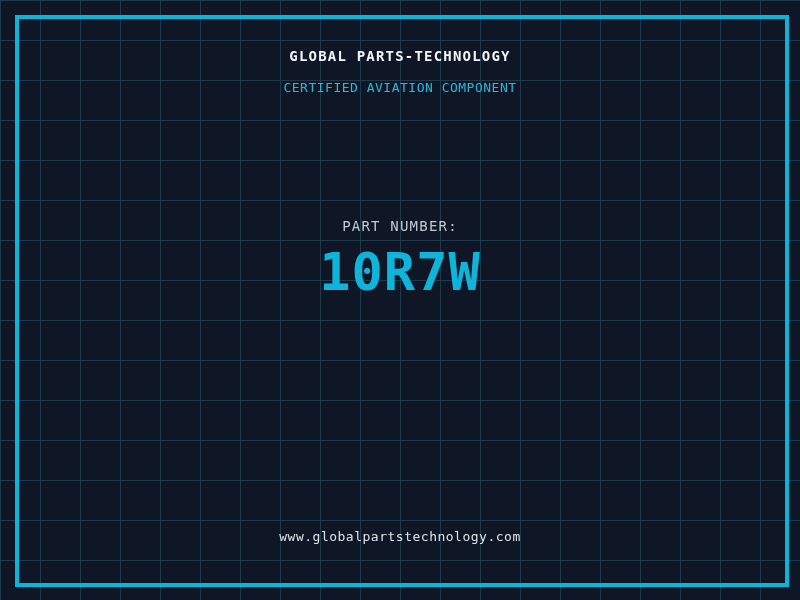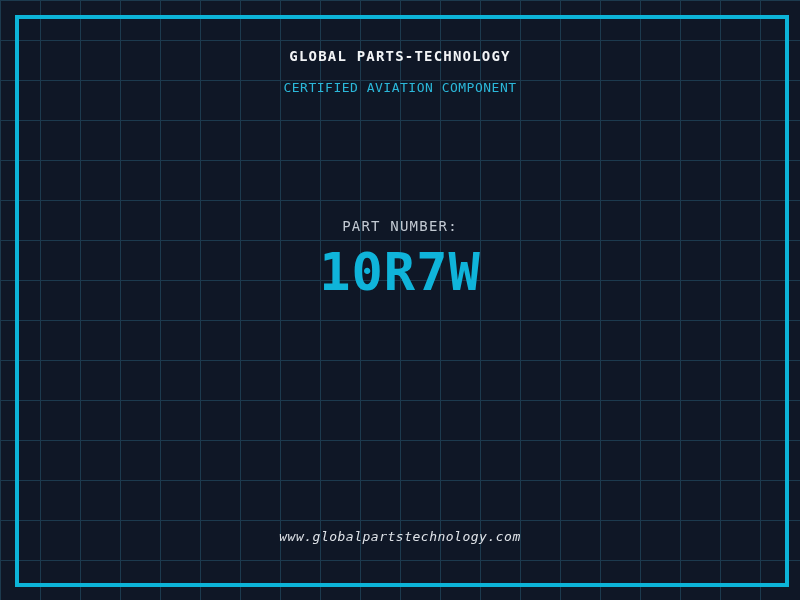--- a/index.html
+++ b/index.html
@@ -70,21 +70,20 @@
     line-height: 1;
     font-weight: bold;
     letter-spacing: 1px;
     color: var(--part-number);
   }
   .footer {
     top: 529px;
     font-size: 13px;
     letter-spacing: 0.5px;
     color: var(--footer);
-    font-style: italic;
   }
 </style>
 </head>
 <body>
 
 <div class="screen">
   <div class="frame"></div>
   <div class="txt title">GLOBAL PARTS-TECHNOLOGY</div>
   <div class="txt subtitle">CERTIFIED AVIATION COMPONENT</div>
   <div class="txt part-label">PART NUMBER:</div>

